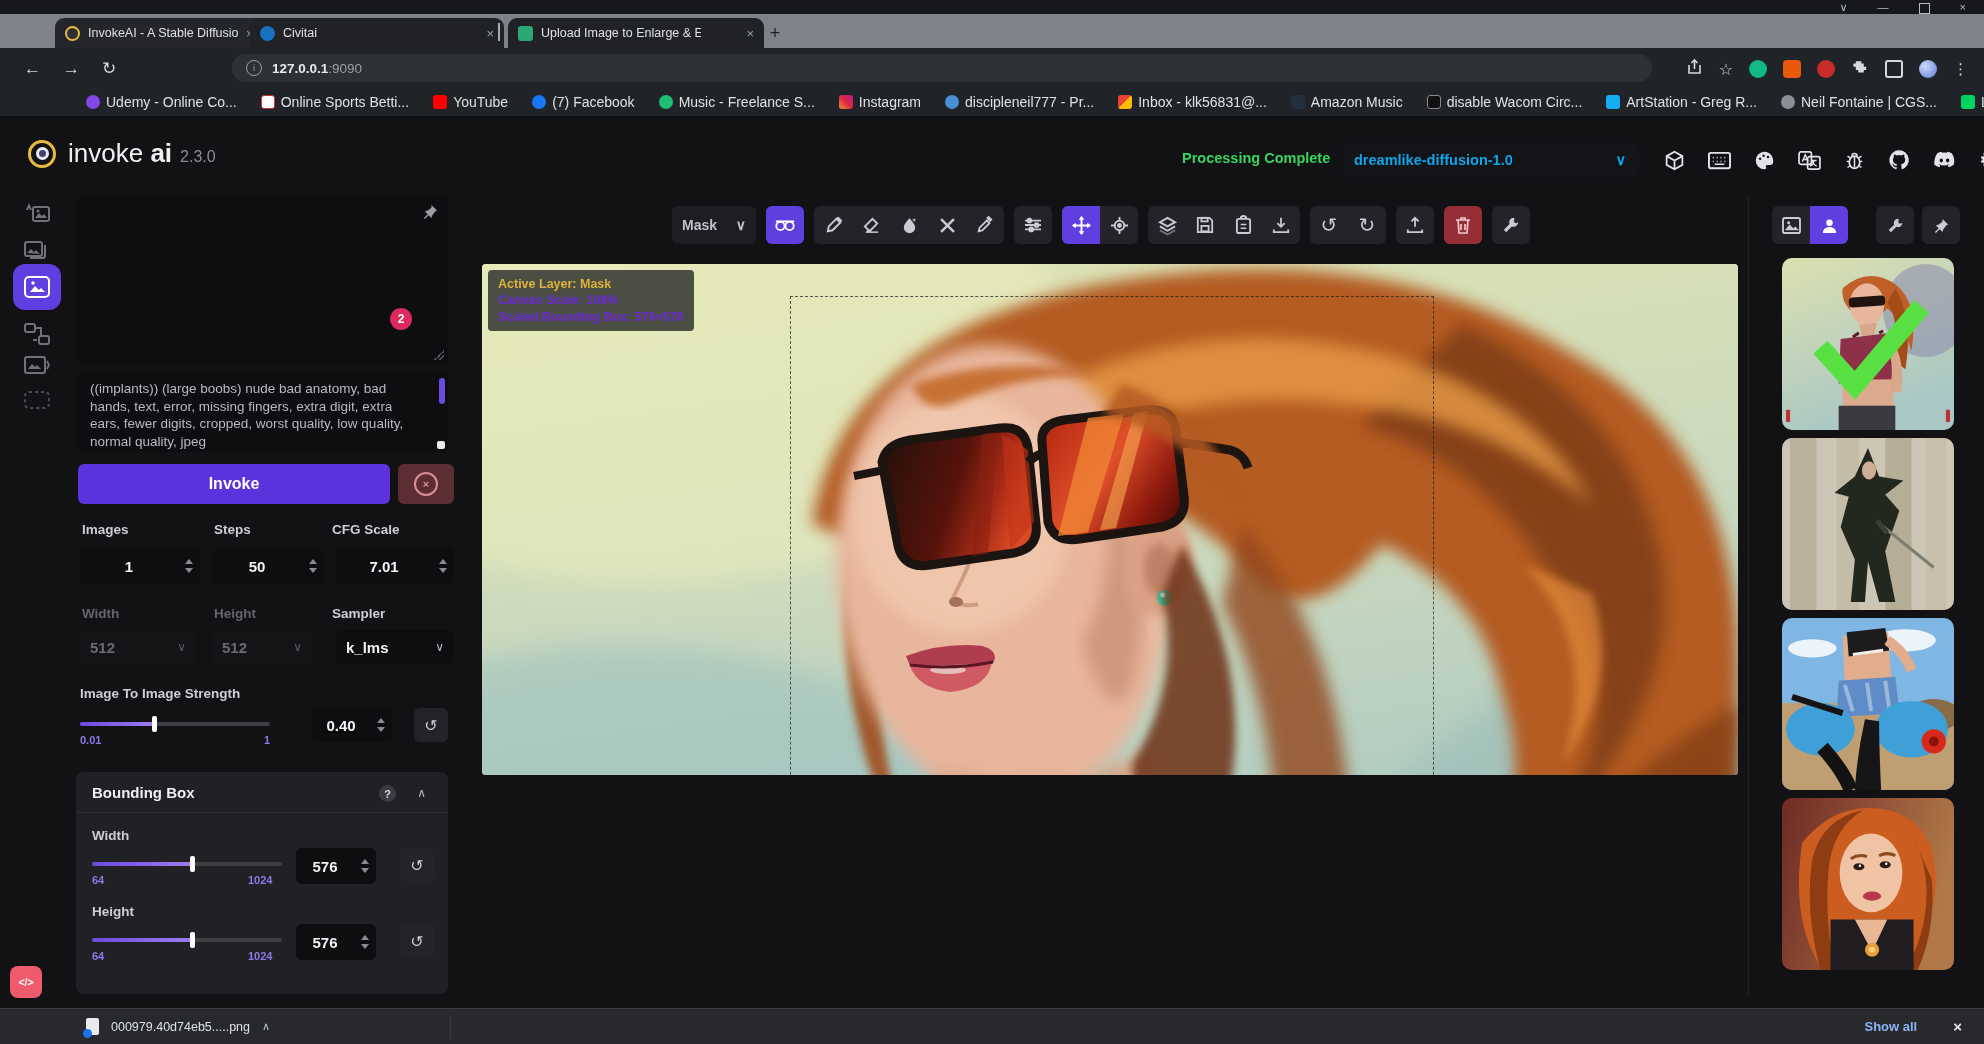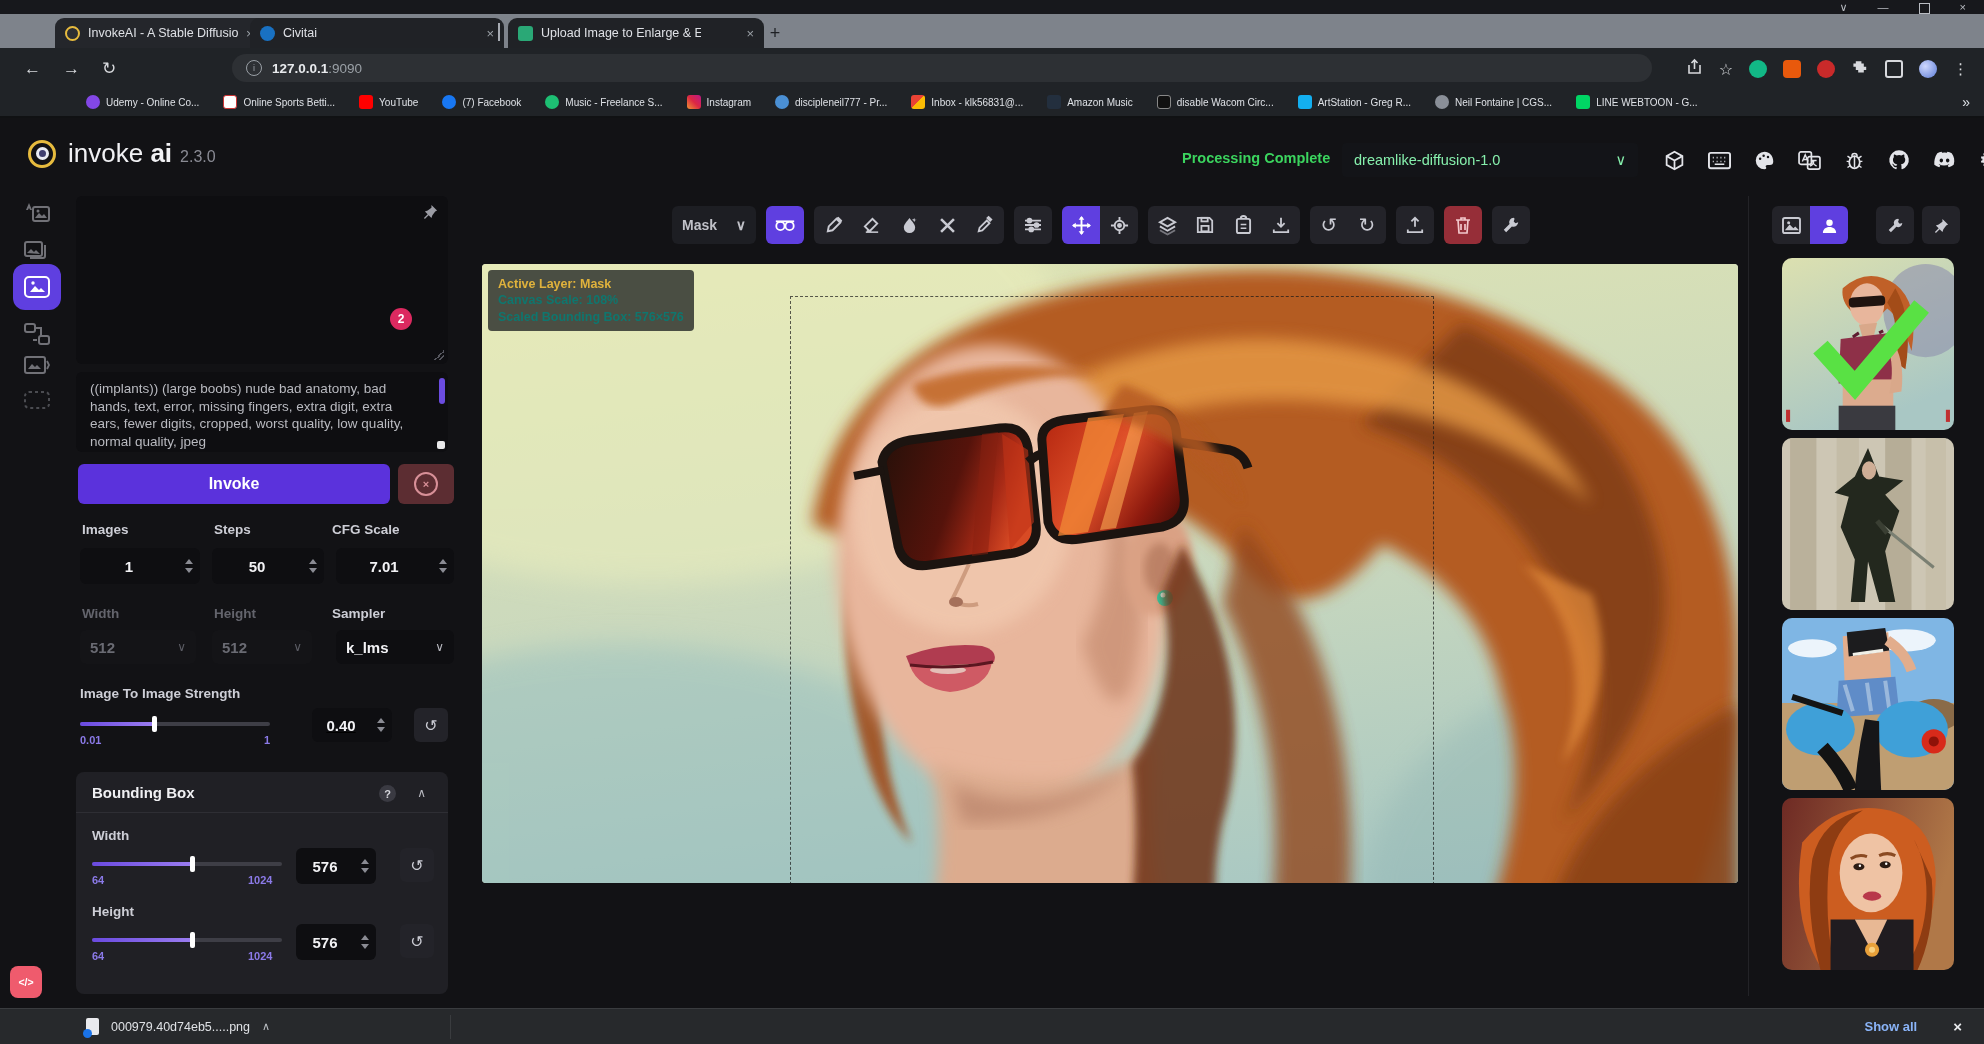--- a/index.html
+++ b/index.html
@@ -19,29 +19,29 @@
   #addrbar{left:0;top:48px;width:1984px;height:40px;background:#202327;}
   .navg{color:#d7d9dd;font-size:17px;margin-right:22px;}
   #omni{position:absolute;left:232px;top:6px;width:1420px;height:28px;background:#2d3034;border-radius:14px;display:flex;align-items:center;padding:0 14px;gap:10px;box-sizing:border-box;}
   .cinfo{width:14px;height:14px;border:1.5px solid #9aa0a6;border-radius:50%;font-size:9px;color:#9aa0a6;display:flex;align-items:center;justify-content:center;}
   .url{color:#e8eaed;font-size:13.5px;font-weight:bold;}
   .urlp{color:#9aa0a6;font-size:13.5px;}
   .extdot{width:18px;height:18px;border-radius:50%;}
   #bmbar{left:0;top:88px;width:1984px;height:30px;background:#202327;border-bottom:2px solid #101113;display:flex;align-items:center;padding-left:86px;gap:24px;box-sizing:border-box;}
   .bm{display:flex;align-items:center;gap:6px;}
   .bmi{width:14px;height:14px;border-radius:3px;flex:0 0 auto;}
-  .bm-label{color:#dee1e6;font-size:10px;white-space:nowrap;}
+  .bm-label{color:#dee1e6;font-size:14px;white-space:nowrap;}
 
   
   #appname{color:#f1f1f4;font-size:26px;}
   #appname b{font-weight:bold;}
   .ver{color:#8a8b94;font-size:16px;margin-left:8px;}
   #status{color:#3bd45e;font-size:14.5px;font-weight:bold;}
   #modelsel{background:#131418;border-radius:4px;height:34px;width:296px;display:flex;align-items:center;justify-content:space-between;padding:0 12px;box-sizing:border-box;}
-  #modelsel span{color:#86efac;font-size:14.5px;font-weight:normal;}
+  #modelsel span{color:#0ea5e9;font-size:14.5px;font-weight:bold;}
   .hic{color:#e3e4e9;}
   .hic svg{display:block;}
 
   
   .railbtn{width:42px;height:36px;border-radius:8px;}
   .railbtn svg{opacity:.55;}
   .railsel{background:#5f3fe0;width:48px;height:46px;border-radius:12px;}
   .railsel svg{opacity:1;}
 
   
@@ -76,24 +76,24 @@
   
   .cbtn{width:38px;height:38px;background:#232329;border-radius:6px;color:#c9cad2;}
   .cgrp{display:flex;background:#232329;border-radius:6px;}
   .cgrp .cbtn{background:transparent;}
   .sel-p{background:#5f3fe0 !important;color:#fff;}
   .danger-b{background:#962e38 !important;color:#f2c7cb;}
   #masksel{width:84px;height:38px;background:#1d1e23;border-radius:6px;display:flex;align-items:center;justify-content:space-between;padding:0 10px;box-sizing:border-box;}
   #masksel span{color:#c0c1c8;font-size:14px;font-weight:bold;}
 
   
-  #canvas{left:482px;top:264px;width:1256px;height:619px;border-radius:4px;overflow:hidden;background:#cfd9bd;}
+  #canvas{left:482px;top:264px;width:1256px;height:511px;border-radius:4px;overflow:hidden;background:#cfd9bd;}
   #cinfo{left:6px;top:6px;background:rgba(52,56,50,.88);border-radius:4px;padding:6px 10px;}
   #cinfo .l1{color:#e0b23c;font-size:12.5px;font-weight:bold;line-height:1.3;}
-  #cinfo .l2{color:#0f766e;font-size:12.5px;font-weight:bold;line-height:1.3;}
+  #cinfo .l2{color:#6d28d9;font-size:12.5px;font-weight:bold;line-height:1.3;}
   #bboxsel{left:308px;top:32px;width:642px;height:642px;border:1px dashed rgba(25,25,25,.7);}
   .sseg{height:38px;display:flex;align-items:center;justify-content:center;color:#fff;}
 
   
   .gbtn{width:38px;height:38px;background:#232329;border-radius:6px;color:#c9cad2;}
   .thumb{left:1782px;width:172px;height:172px;border-radius:10px;overflow:hidden;background:#222;}
   .thumb svg{display:block;}
 
   
   #shelf{left:0;top:1008px;width:1984px;height:36px;background:#27292c;border-top:1px solid #3a3c3f;box-sizing:border-box;}

